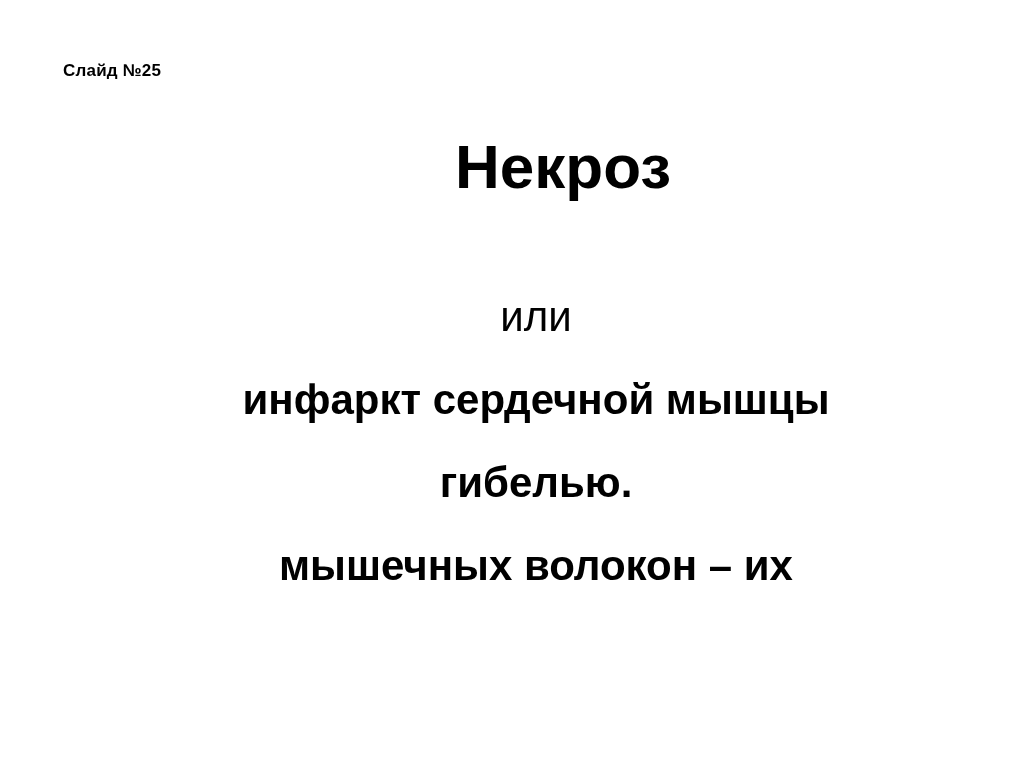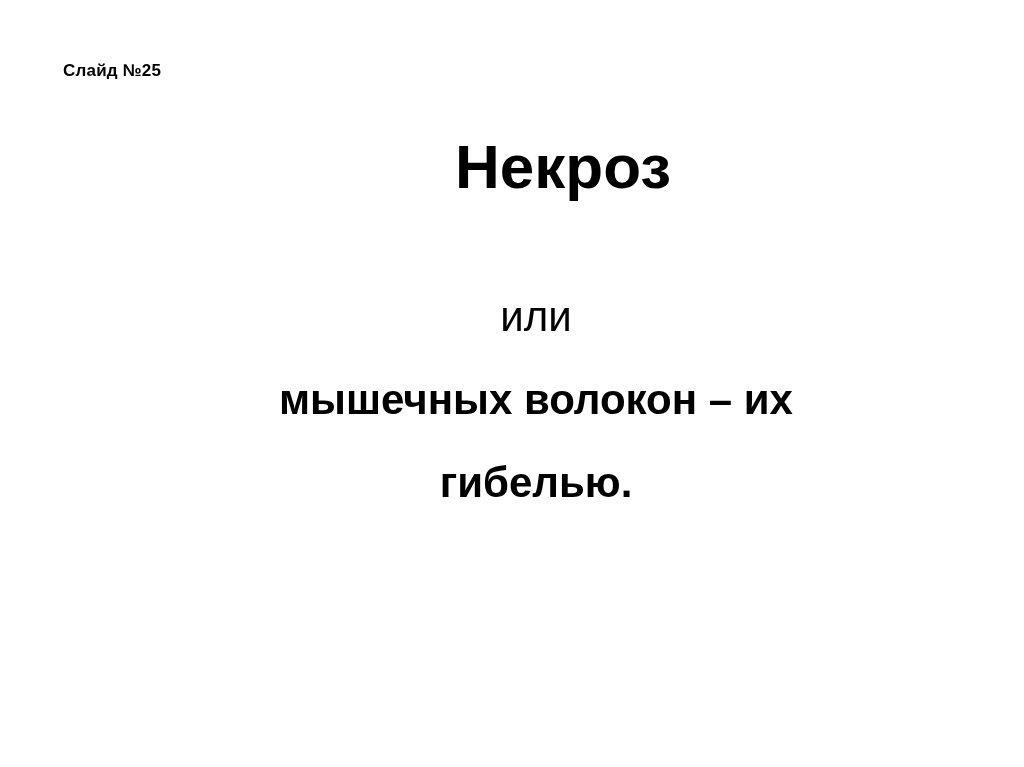--- a/index.html
+++ b/index.html
@@ -55,17 +55,18 @@
 <body>
 
 <div class="slide">
 
   <div class="slide-label">Слайд №25</div>
 
   <h1 class="slide-title">Некроз</h1>
 
   <div class="slide-body">
     <span class="body-line regular">или</span>
+    <span class="body-line">инфаркт сердечной мышцы</span>
+    <span class="body-line">гибелью.</span>
     <span class="body-line">мышечных волокон – их</span>
-    <span class="body-line">гибелью.</span>
   </div>
 
 </div>
 
 </body></html>

